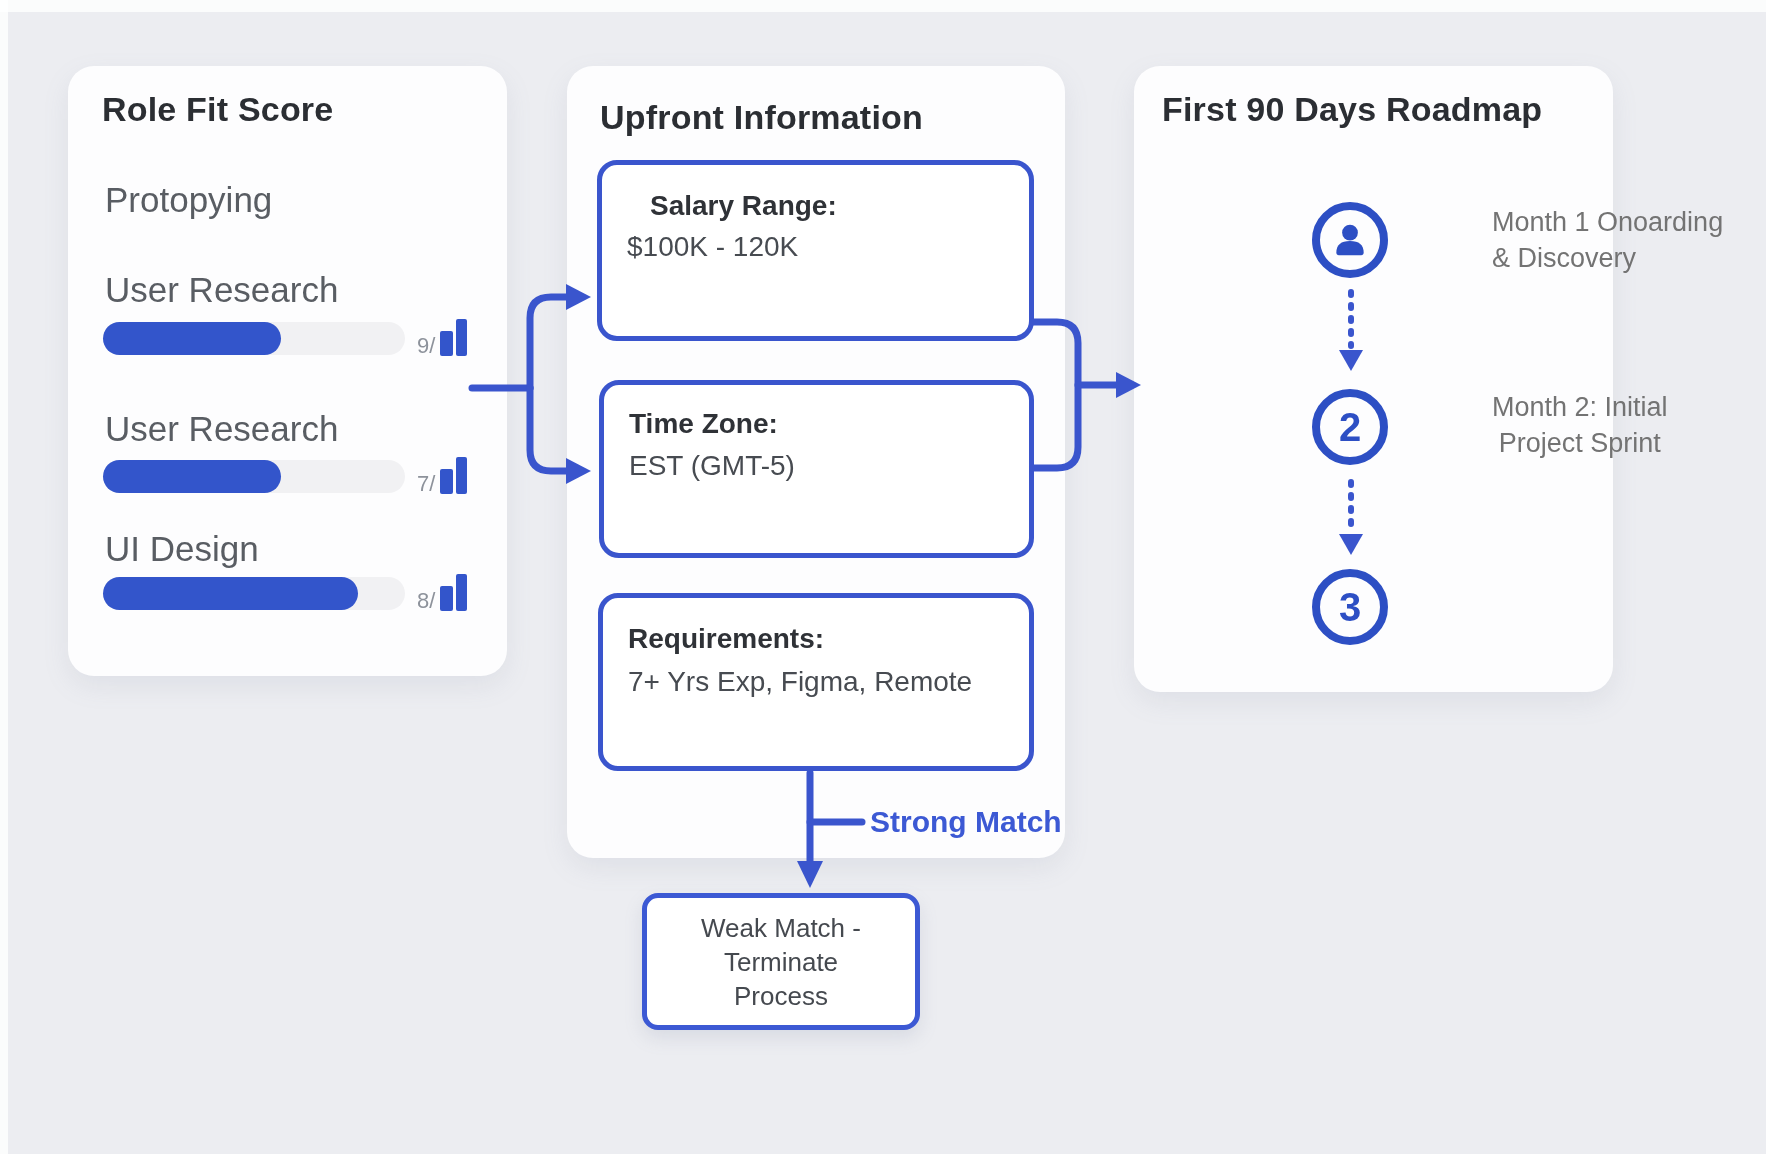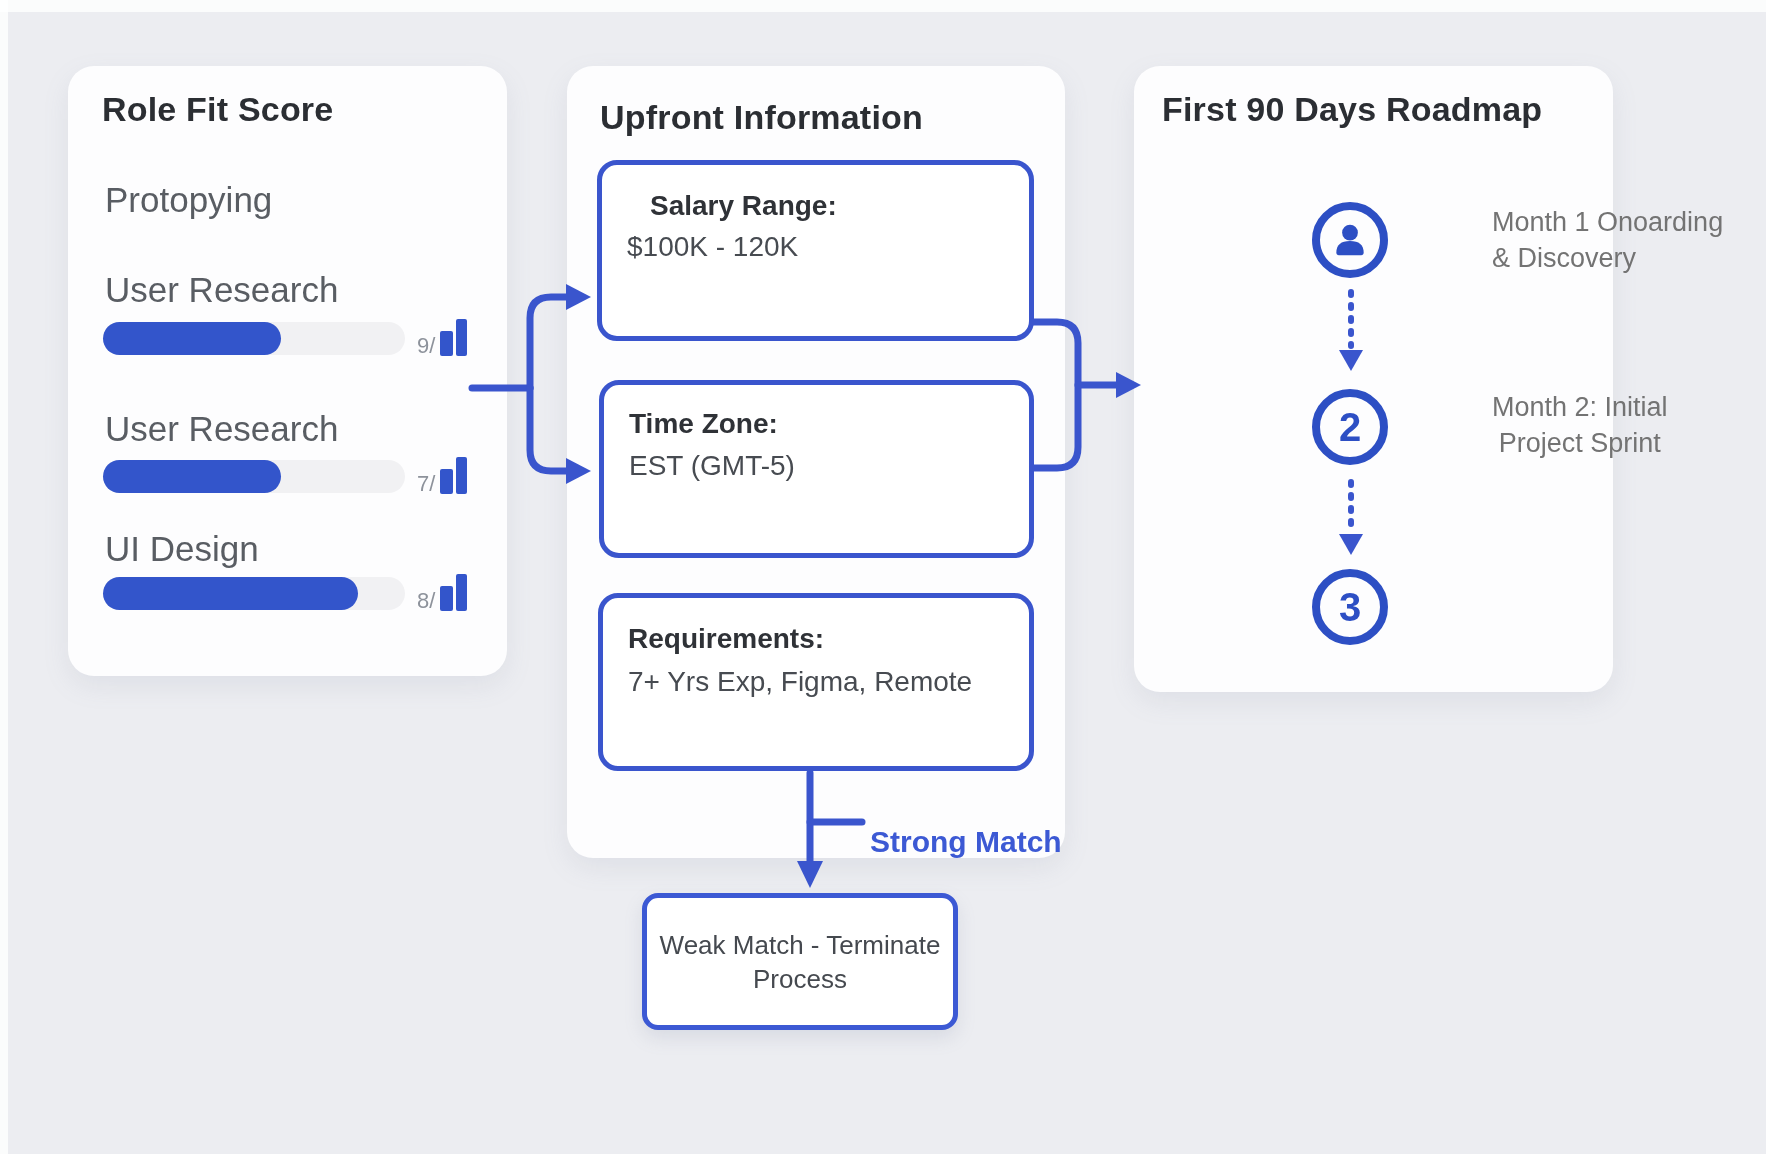--- a/index.html
+++ b/index.html
@@ -45,21 +45,20 @@
   .box-heading{
     position:absolute;font-size:28px;font-weight:700;color:#2f3237;
     white-space:nowrap;
   }
   .box-value{
     position:absolute;font-size:28px;color:#474b51;white-space:nowrap;
   }
   .strong-match{
     position:absolute;font-size:30px;font-weight:700;color:#3c59d4;
     white-space:nowrap;
-    margin-top:20px;
   }
   .weak-box{
     position:absolute;background:#ffffff;border:5px solid #3c59d4;
     border-radius:16px;display:flex;flex-direction:column;
     align-items:center;justify-content:center;
     box-shadow:0 8px 18px rgba(130,140,165,.18);
   }
   .weak-line{font-size:26px;color:#45494f;line-height:34px;text-align:center;}
   .step-circle{
     position:absolute;left:1312px;width:76px;height:76px;border-radius:50%;
@@ -127,21 +126,21 @@
   <div class="info-box" style="left:599px;top:380px;width:435px;height:178px;"></div>
   <div class="box-heading" style="left:629px;top:408px;">Time Zone:</div>
   <div class="box-value" style="left:629px;top:450px;">EST (GMT-5)</div>
 
   <div class="info-box" style="left:598px;top:593px;width:436px;height:178px;"></div>
   <div class="box-heading" style="left:628px;top:623px;">Requirements:</div>
   <div class="box-value" style="left:628px;top:666px;">7+ Yrs Exp, Figma, Remote</div>
 
   <div class="strong-match" style="left:870px;top:805px;">Strong Match</div>
 
-  <div class="weak-box" style="left:642px;top:893px;width:316px;height:137px;">
+  <div class="weak-box" style="left:642px;top:893px;width:278px;height:137px;">
     <div class="weak-line">Weak Match - Terminate</div>
     <div class="weak-line">Process</div>
   </div>
 
   <div class="card" style="left:1134px;top:66px;width:479px;height:626px;"></div>
   <div class="card-title" style="left:1162px;top:90px;">First 90 Days Roadmap</div>
 
   <div class="step-circle" style="top:202px;">
     <svg width="42" height="42" viewBox="0 0 40 40">
       <circle cx="20" cy="13" r="7.5" fill="#2d4fc4"></circle>

